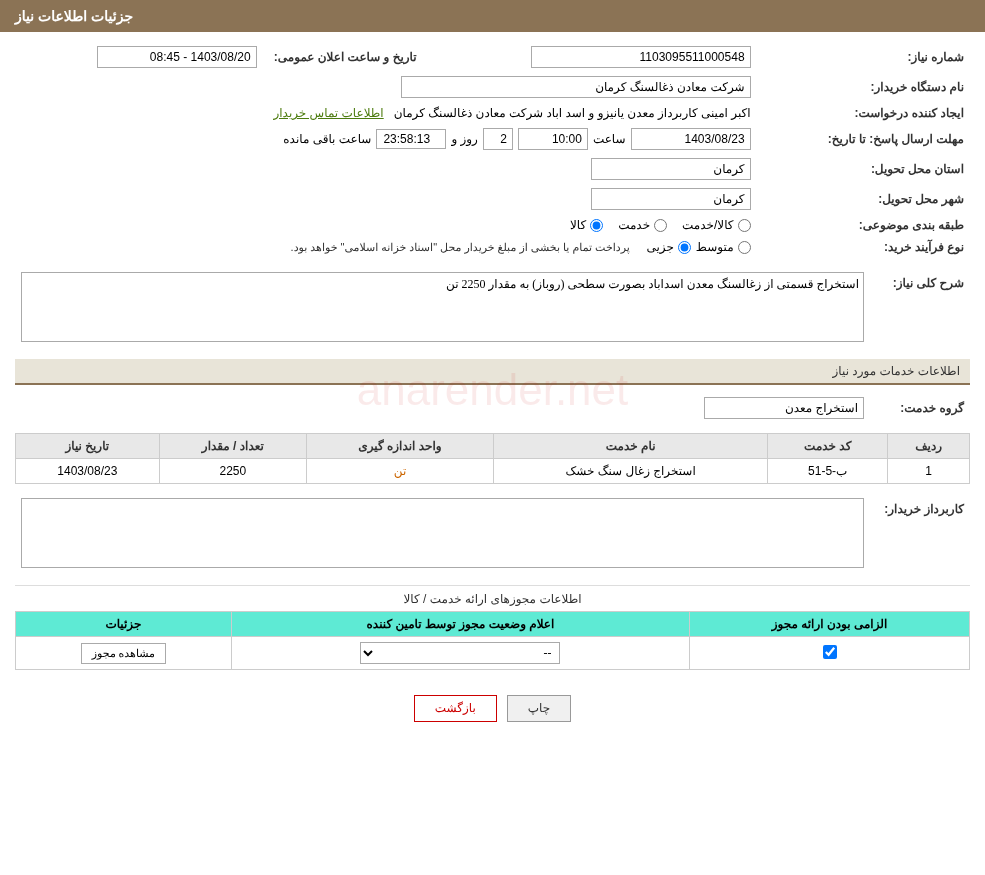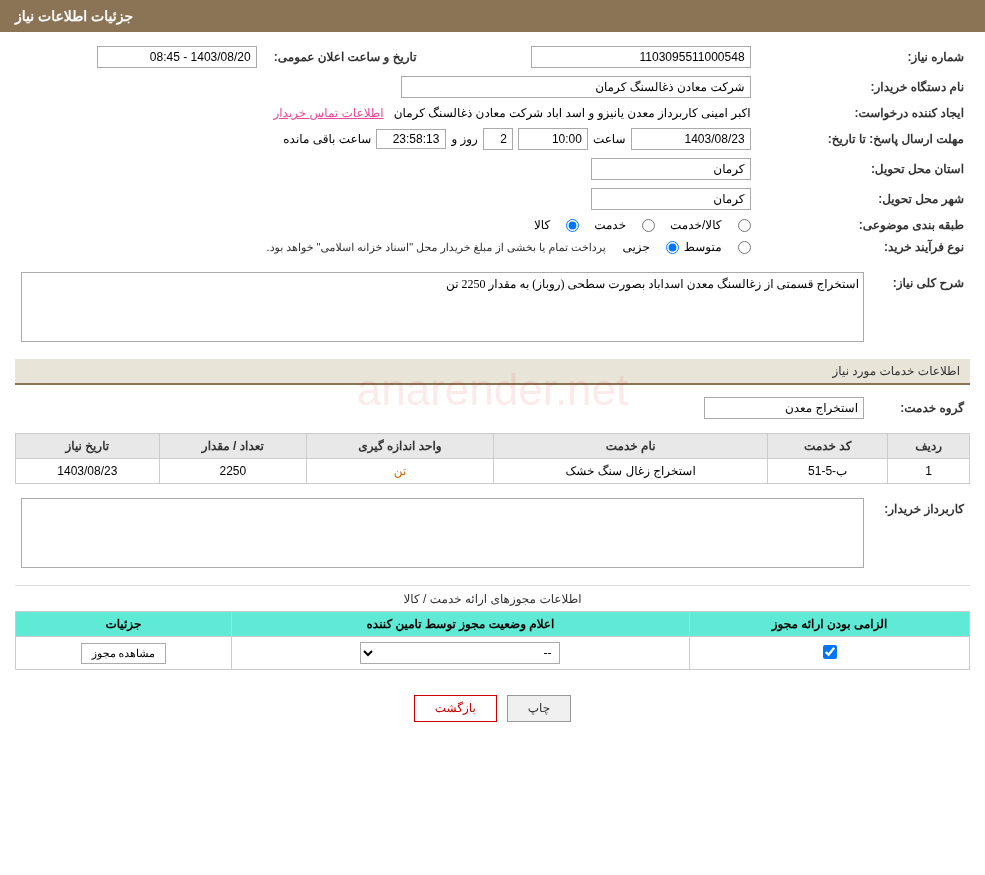--- a/index.html
+++ b/index.html
@@ -47,41 +47,41 @@
       background: #fff;
       padding: 3px 5px;
       height: 22px;
       font-size: 12px;
       font-family: Tahoma, Arial, sans-serif;
     }
     .input-wide { width: 220px; }
     .input-medium { width: 160px; }
     .input-date { width: 120px; }
     .link-blue {
-      color: #ec4899;
+      color: #4d7c0f;
       text-decoration: underline;
       cursor: pointer;
     }
     .watermark-area {
       position: relative;
       overflow: hidden;
     }
     .watermark {
       position: absolute;
       top: 50%;
       left: 50%;
       transform: translate(-50%, -50%);
       opacity: 0.08;
       font-size: 44px;
       color: #cc0000;
       white-space: nowrap;
       pointer-events: none;
     }
     .radio-group { display: flex; gap: 15px; align-items: center; direction: rtl; }
-    .radio-item { display: flex; align-items: center; gap: 16px; }
+    .radio-item { display: flex; align-items: center; gap: 4px; }
     .description-box {
       width: 100%;
       height: 70px;
       border: 1px solid #aaa;
       resize: none;
       font-size: 12px;
       font-family: Tahoma;
       padding: 4px;
       direction: rtl;
       text-align: right;
@@ -178,21 +178,21 @@
     .notice-text {
       font-size: 11px;
       color: #333;
     }
     .inline-flex { display: flex; align-items: center; gap: 5px; }
     .timer-box {
       border: 1px solid #aaa;
       padding: 2px 6px;
       background: #fff;
       min-width: 70px;
-      text-align: right;
+      text-align: left;
       display: inline-block;
     }
   </style>
 </head>
 <body>
 
 <div class="page-wrapper">
 
   <div class="header-bar">
     <span>جزئیات اطلاعات نیاز</span>

